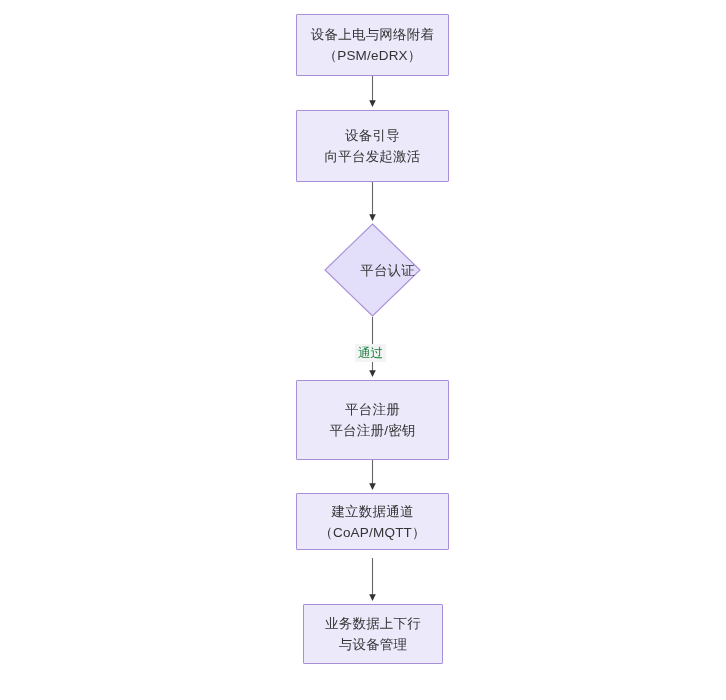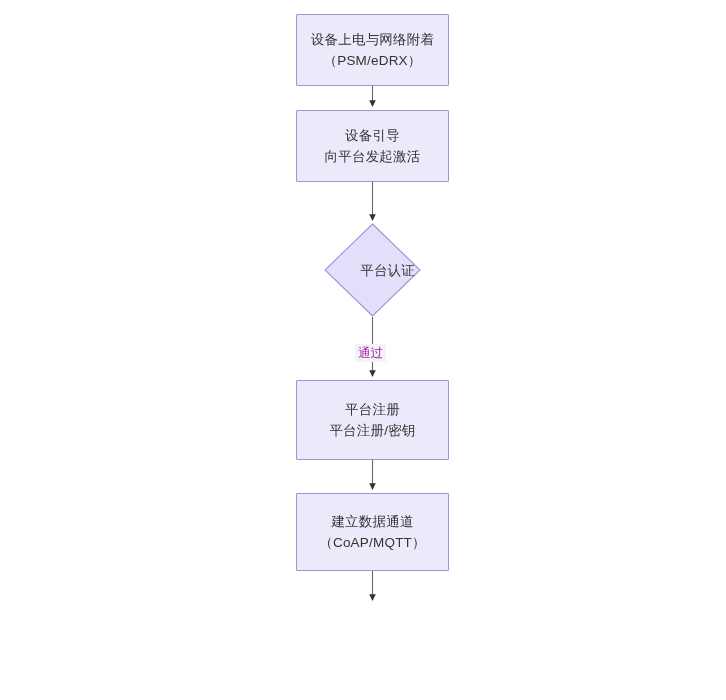--- a/index.html
+++ b/index.html
@@ -71,21 +71,21 @@
     position: absolute;
     left: 0;
     top: 0;
     width: 726px;
     height: 700px;
     pointer-events: none;
   }
 
   .edge-label {
     position: absolute;
-    color: #a21caf;
+    color: #15803d;
     font-size: 12.5px;
     line-height: 16px;
     background: #f4f4f4;
     padding: 1px 3px;
     white-space: nowrap;
     text-align: center;
   }
 </style>
 </head>
 <body>
@@ -103,21 +103,21 @@
 
     <line x1="372.5" y1="182" x2="372.5" y2="220" stroke="#666666" stroke-width="1.1" marker-end="url(#arrowhead)"></line>
 
     <line x1="372.5" y1="317" x2="372.5" y2="376" stroke="#666666" stroke-width="1.1" marker-end="url(#arrowhead)"></line>
 
     <line x1="372.5" y1="460" x2="372.5" y2="489" stroke="#666666" stroke-width="1.1" marker-end="url(#arrowhead)"></line>
 
     <line x1="372.5" y1="558" x2="372.5" y2="600" stroke="#666666" stroke-width="1.1" marker-end="url(#arrowhead)"></line>
   </svg>
 
-  <div class="node node-rect" style="left:296px; top:14px; width:153px; height:72px;">
+  <div class="node node-rect" style="left:296px; top:14px; width:153px; height:62px;">
     <div class="node-label">设备上电与网络附着
 （PSM/eDRX）</div>
   </div>
 
   <div class="node node-rect" style="left:296px; top:110px; width:153px; height:72px;">
     <div class="node-label">设备引导
 向平台发起激活</div>
   </div>
 
   <div class="node node-diamond" style="left:324px; top:223px; width:97px; height:94px;justify-content:flex-end;">
@@ -127,19 +127,23 @@
     <div class="node-label">平台认证</div>
   </div>
 
   <div class="edge-label" style="left:355px; top:344px;">通过</div>
 
   <div class="node node-rect" style="left:296px; top:380px; width:153px; height:80px;">
     <div class="node-label">平台注册
 平台注册/密钥</div>
   </div>
 
-  <div class="node node-rect" style="left:296px; top:493px; width:153px; height:78px;">
+  <div class="node node-rect" style="left:296px; top:493px; width:153px; height:57px;">
     <div class="node-label">建立数据通道
 （CoAP/MQTT）</div>
   </div>
 
+  <div class="node node-rect" style="left:303px; top:604px; width:140px; height:60px;">
+    <div class="node-label">业务数据上下行
+与设备管理</div>
+  </div>
 
 </div>
 
 </body></html>

